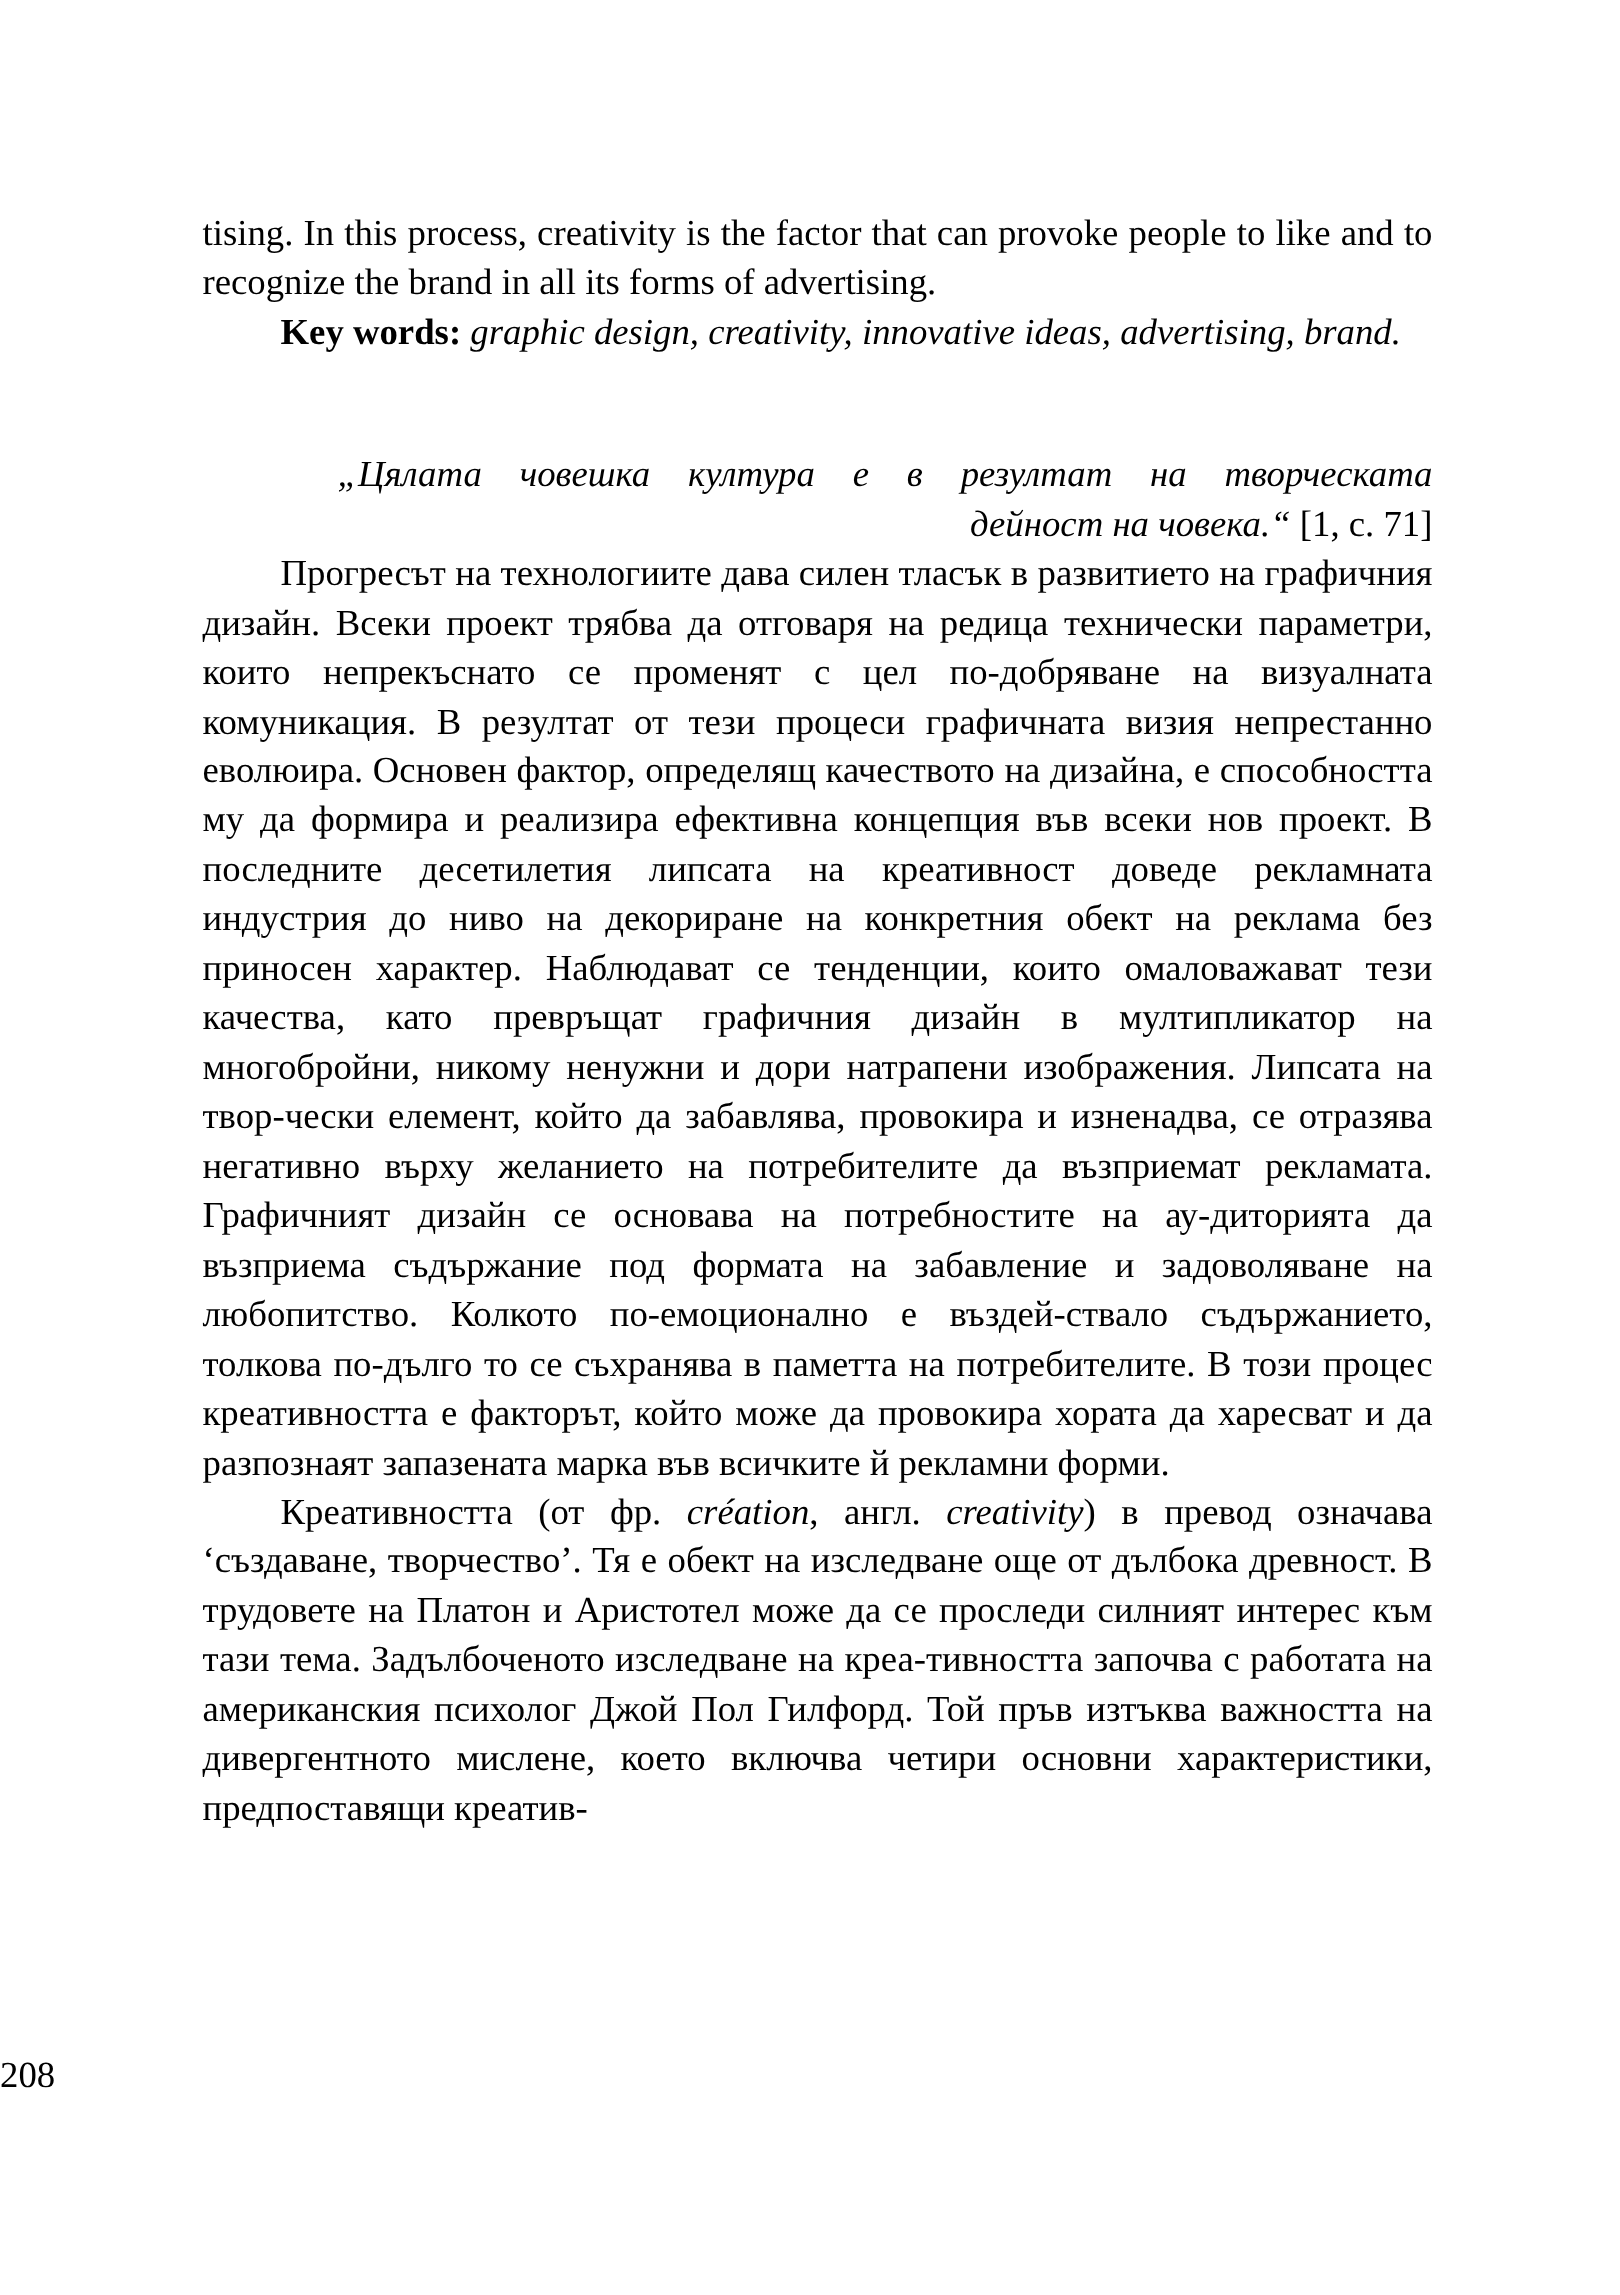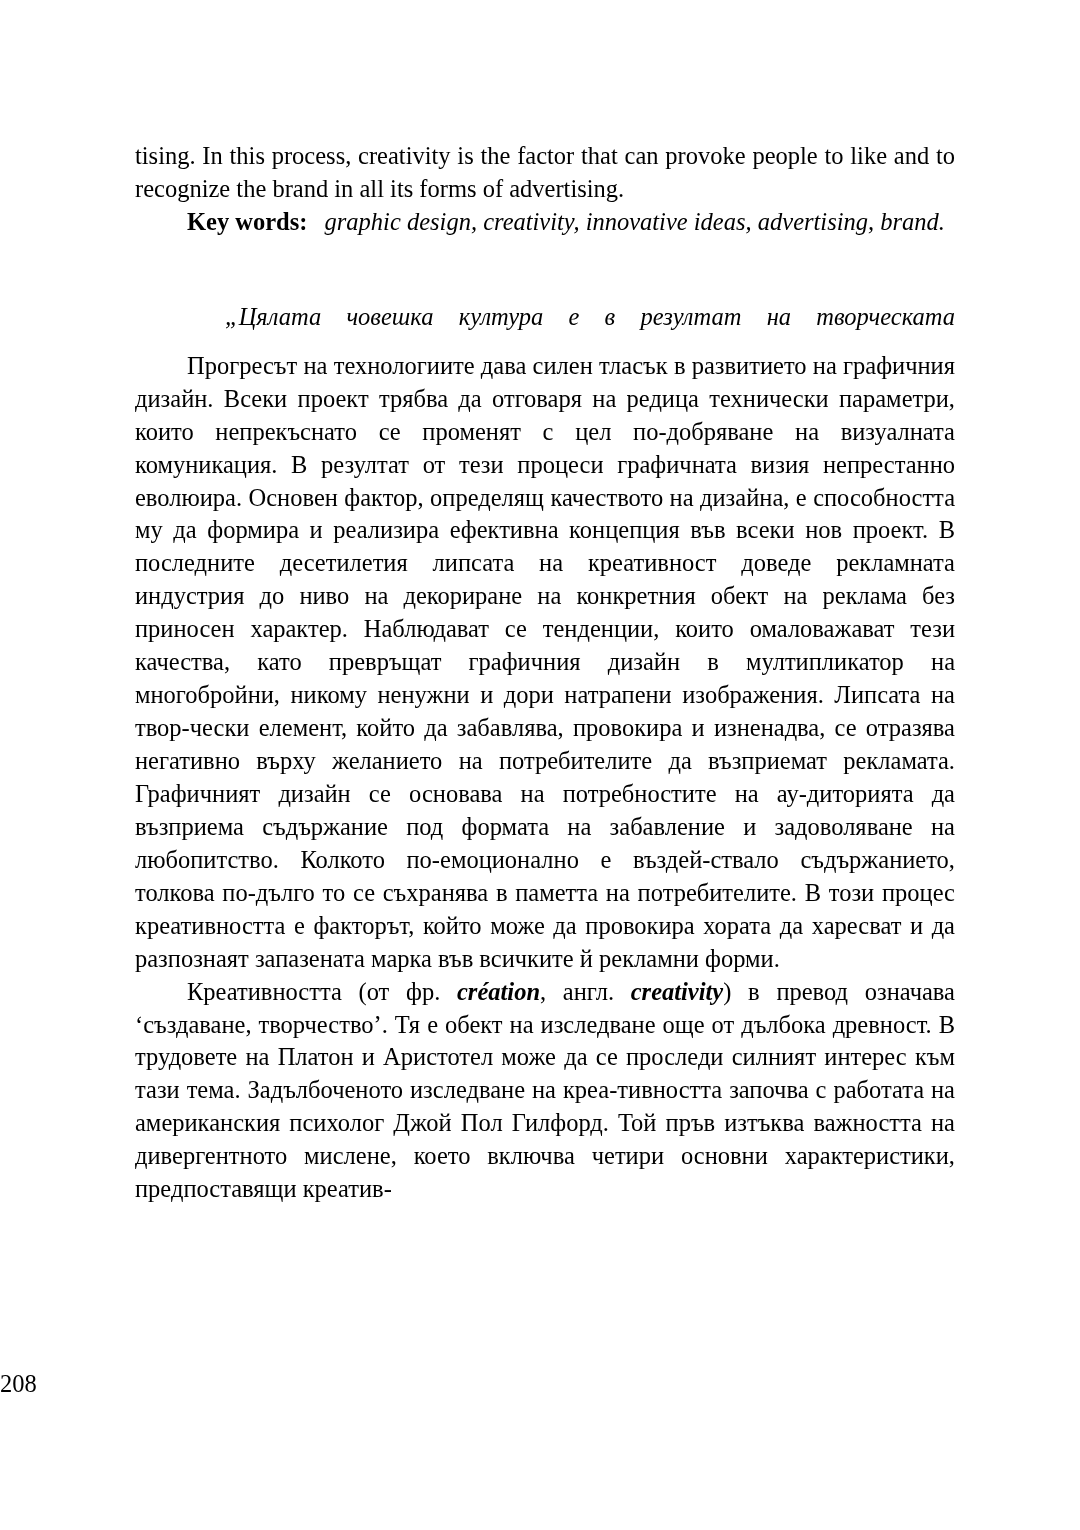--- a/index.html
+++ b/index.html
@@ -41,21 +41,20 @@
   .keywords {
     text-indent: 52px;
     margin-top: 0;
   }
   .keywords .kw-label {
     font-weight: bold;
     margin-top: 20px;
   }
   .keywords .kw-list {
     font-style: italic;
-    margin-left: 11px;
   }
   .quote-block {
     margin-top: 62px;
     text-align: right;
     font-style: italic;
     font-size: 24.5px;
     line-height: 1.345;
   }
   .quote-block .ref {
     font-style: normal;
@@ -65,45 +64,46 @@
     text-align-last: justify;
     padding-left: 90px;
   }
   .quote-line2 {
     text-align: right;
   }
   .body-par {
     text-indent: 52px;
   }
   .body-par.first {
-    margin-top: 16px;
+    margin-top: 0;
   }
   .page-number {
     position: absolute;
     left: 0;
     right: 0;
     top: 1370px;
     text-align: left;
     font-size: 24.5px;
     font-family: "Liberation Serif", serif;
   }
-  .it { font-style: italic; font-weight: bold; }
+  .it { font-style: italic; }
 </style>
 </head>
 <body>
 
 <div class="page">
   <div class="text-col">
 
     <p class="abstract-tail">tising. In this process, creativity is the factor that can provoke people to like and to recognize the brand in all its forms of advertising.</p>
 
     <p class="keywords"><span class="kw-label">Key words:</span> <span class="kw-list">graphic design, creativity, innovative ideas, advertising, brand.</span></p>
 
     <div class="quote-block">
       <div class="quote-line1">„Цялата човешка култура е в резултат на творческата</div>
+      <div class="quote-line2"><span>дейност на човека.“</span> <span class="ref">[1, с. 71]</span></div>
     </div>
 
     <p class="body-par first">Прогресът на технологиите дава силен тласък в развитието на графичния дизайн. Всеки проект трябва да отговаря на редица технически параметри, които непрекъснато се променят с цел по-добряване на визуалната комуникация. В резултат от тези процеси графичната визия непрестанно еволюира. Основен фактор, определящ качеството на дизайна, е способността му да формира и реализира ефективна концепция във всеки нов проект. В последните десетилетия липсата на креативност доведе рекламната индустрия до ниво на декориране на конкретния обект на реклама без приносен характер. Наблюдават се тенденции, които омаловажават тези качества, като превръщат графичния дизайн в мултипликатор на многобройни, никому ненужни и дори натрапени изображения. Липсата на твор-чески елемент, който да забавлява, провокира и изненадва, се отразява негативно върху желанието на потребителите да възприемат рекламата. Графичният дизайн се основава на потребностите на ау-диторията да възприема съдържание под формата на забавление и задоволяване на любопитство. Колкото по-емоционално е въздей-ствало съдържанието, толкова по-дълго то се съхранява в паметта на потребителите. В този процес креативността е факторът, който може да провокира хората да харесват и да разпознаят запазената марка във всичките й рекламни форми.</p>
 
     <p class="body-par"><span>Креативността (от фр. </span><span class="it">création</span><span>, англ. </span><span class="it">creativity</span><span>) в превод означава ‘създаване, творчество’. Тя е обект на изследване още от дълбока древност. В трудовете на Платон и Аристотел може да се проследи силният интерес към тази тема. Задълбоченото изследване на креа-тивността започва с работата на американския психолог Джой Пол Гилфорд. Той пръв изтъква важността на дивергентното мислене, което включва четири основни характеристики, предпоставящи креатив-</span></p>
 
   </div>
 
   <div class="page-number">208</div>
 </div>

